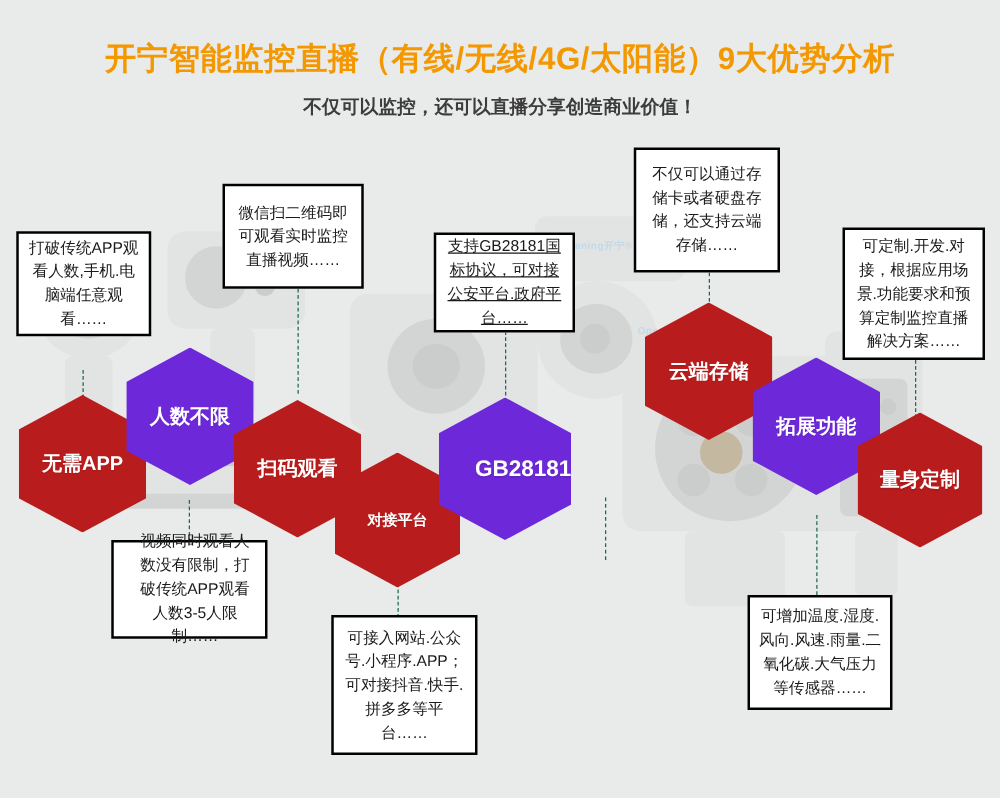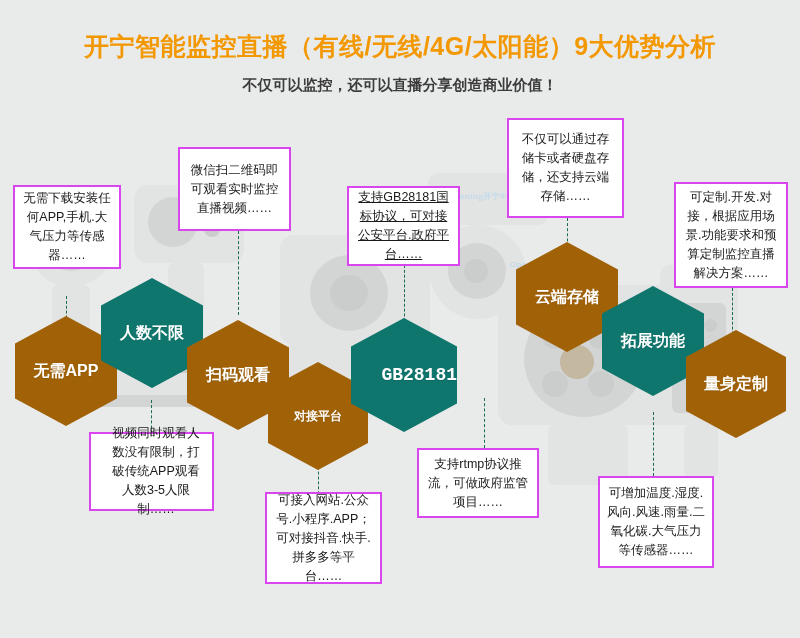--- a/index.html
+++ b/index.html
@@ -53,28 +53,28 @@
 
   
   .hex {
     position: absolute;
     display: flex; align-items: center; justify-content: center;
     color: #fff; font-weight: bold; white-space: nowrap;
     clip-path: polygon(50% 0%, 100% 25%, 100% 75%, 50% 100%, 0% 75%, 0% 25%);
     -webkit-clip-path: polygon(50% 0%, 100% 25%, 100% 75%, 50% 100%, 0% 75%, 0% 25%);
     text-shadow: 0 1px 1px rgba(0,0,0,.10);
   }
-  .hex.light { background: #a16207; }
-  .hex.dark  { background: #0f766e; font-family: Liberation Mono, monospace; }
+  .hex.light { background: #b91c1c; }
+  .hex.dark  { background: #6d28d9; }
 
   
   .box {
     position: absolute;
     background: #ffffff;
-    border: 2px solid #d946ef;
+    border: 2px solid #000000;
     color: #1a1a1a;
     font-size: 12.5px;
     line-height: 1.52;
     text-align: center;
     display: flex; align-items: center; justify-content: center;
     padding: 5px 7px;
   }
   .box span { display: block; width: 100%; }
 </style>
 </head>
@@ -166,21 +166,21 @@
     <span>云端存储</span>
   </div>
   <div class="hex dark" style="left:602px; top:286px; width:102px; height:110px; font-size:16px;">
     <span>拓展功能</span>
   </div>
   <div class="hex light" style="left:686px; top:330px; width:100px; height:108px; font-size:16px;">
     <span>量身定制</span>
   </div>
 
   <div class="box" style="left:13px;  top:185px; width:108px; height:84px;">
-    <span>无需下载安装任何APP,手机.大气压力等传感器……</span>
+    <span>打破传统APP观看人数,手机.电脑端任意观看……</span>
   </div>
 
   <div class="box" style="left:178px; top:147px; width:113px; height:84px;">
     <span>微信扫二维码即可观看实时监控直播视频……</span>
   </div>
 
   <div class="box" style="left:347px; top:186px; width:113px; height:80px;text-decoration:underline;">
     <span>支持GB28181国标协议，可对接公安平台.政府平台……</span>
   </div>
 
@@ -189,25 +189,22 @@
   </div>
 
   <div class="box" style="left:674px; top:182px; width:114px; height:106px;">
     <span>可定制.开发.对接，根据应用场景.功能要求和预算定制监控直播解决方案……</span>
   </div>
 
   <div class="box" style="left:89px;  top:432px; width:125px; height:79px;padding-left:16px;">
     <span>视频同时观看人数没有限制，打破传统APP观看人数3-5人限制……</span>
   </div>
 
-  <div class="box" style="left:265px; top:492px; width:117px; height:92px;">
+  <div class="box" style="left:265px; top:492px; width:117px; height:112px;">
     <span>可接入网站.公众号.小程序.APP；可对接抖音.快手.拼多多等平台……</span>
   </div>
 
-  <div class="box" style="left:417px; top:448px; width:122px; height:70px;">
-    <span>支持rtmp协议推流，可做政府监管项目……</span>
-  </div>
 
   <div class="box" style="left:598px; top:476px; width:116px; height:92px;justify-content:flex-end;">
     <span>可增加温度.湿度.风向.风速.雨量.二氧化碳.大气压力等传感器……</span>
   </div>
 
 </div>
 
 </body></html>

